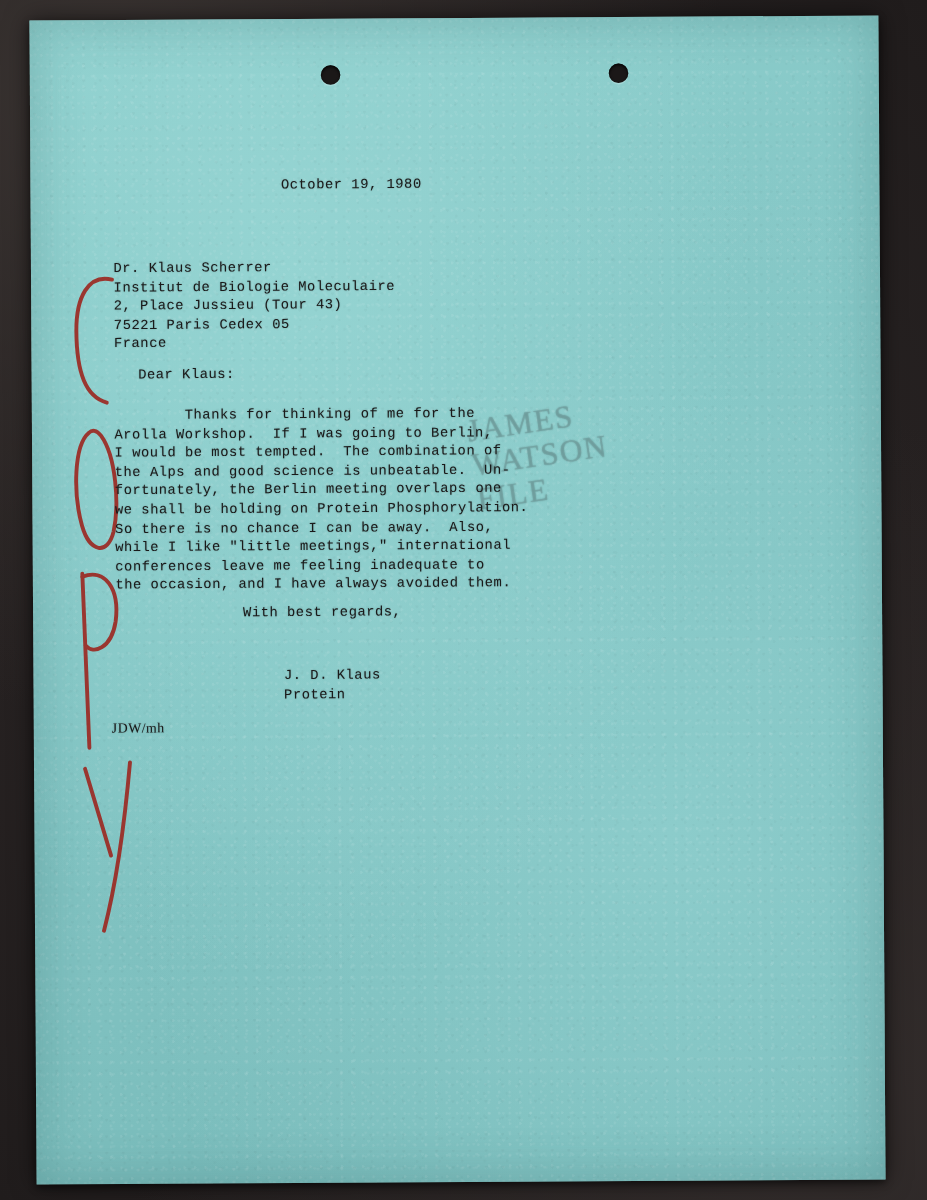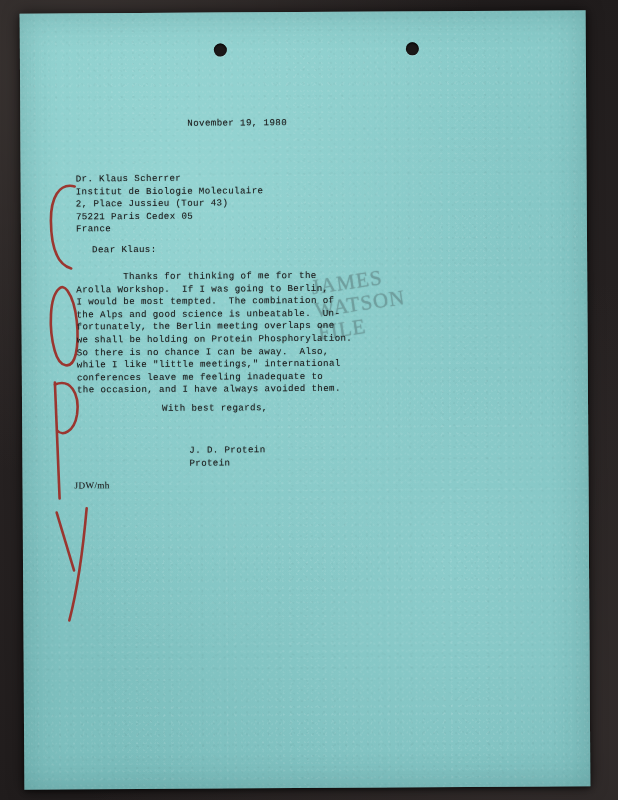--- a/index.html
+++ b/index.html
@@ -182,36 +182,36 @@
 
           <path d="M9 214 L13 330"></path>
           <path d="M9 216 C24 210, 34 224, 31 246 C28 264, 16 268, 11 262"></path>
 
           <path d="M10 344 L27 402"></path>
           <path d="M40 340 C37 372, 31 418, 22 452"></path>
         </g>
       </svg>
     </div>
 
-    <div class="typed" id="date">November 19, 1980</div>
+    <div class="typed" id="date">October 19, 1980</div>
     <div class="typed" id="address">Dr. Klaus Scherrer
 Institut de Biologie Moleculaire
 2, Place Jussieu (Tour 43)
 75221 Paris Cedex 05
 France</div>
     <div class="typed" id="salutation">Dear Klaus:</div>
     <div class="typed" id="body">        Thanks for thinking of me for the
 Arolla Workshop.  If I was going to Berlin,
 I would be most tempted.  The combination of
 the Alps and good science is unbeatable.  Un-
 fortunately, the Berlin meeting overlaps one
 we shall be holding on Protein Phosphorylation.
 So there is no chance I can be away.  Also,
 while I like "little meetings," international
 conferences leave me feeling inadequate to
 the occasion, and I have always avoided them.</div>
     <div class="typed" id="closing">With best regards,</div>
-    <div class="typed" id="signature"><span>J. D. Protein</span>
+    <div class="typed" id="signature"><span>J. D. Klaus</span>
 <span>Protein</span></div>
     <div class="typed" id="initials">JDW/mh</div>
   </div>
 
 </div>
 
 </body></html>

